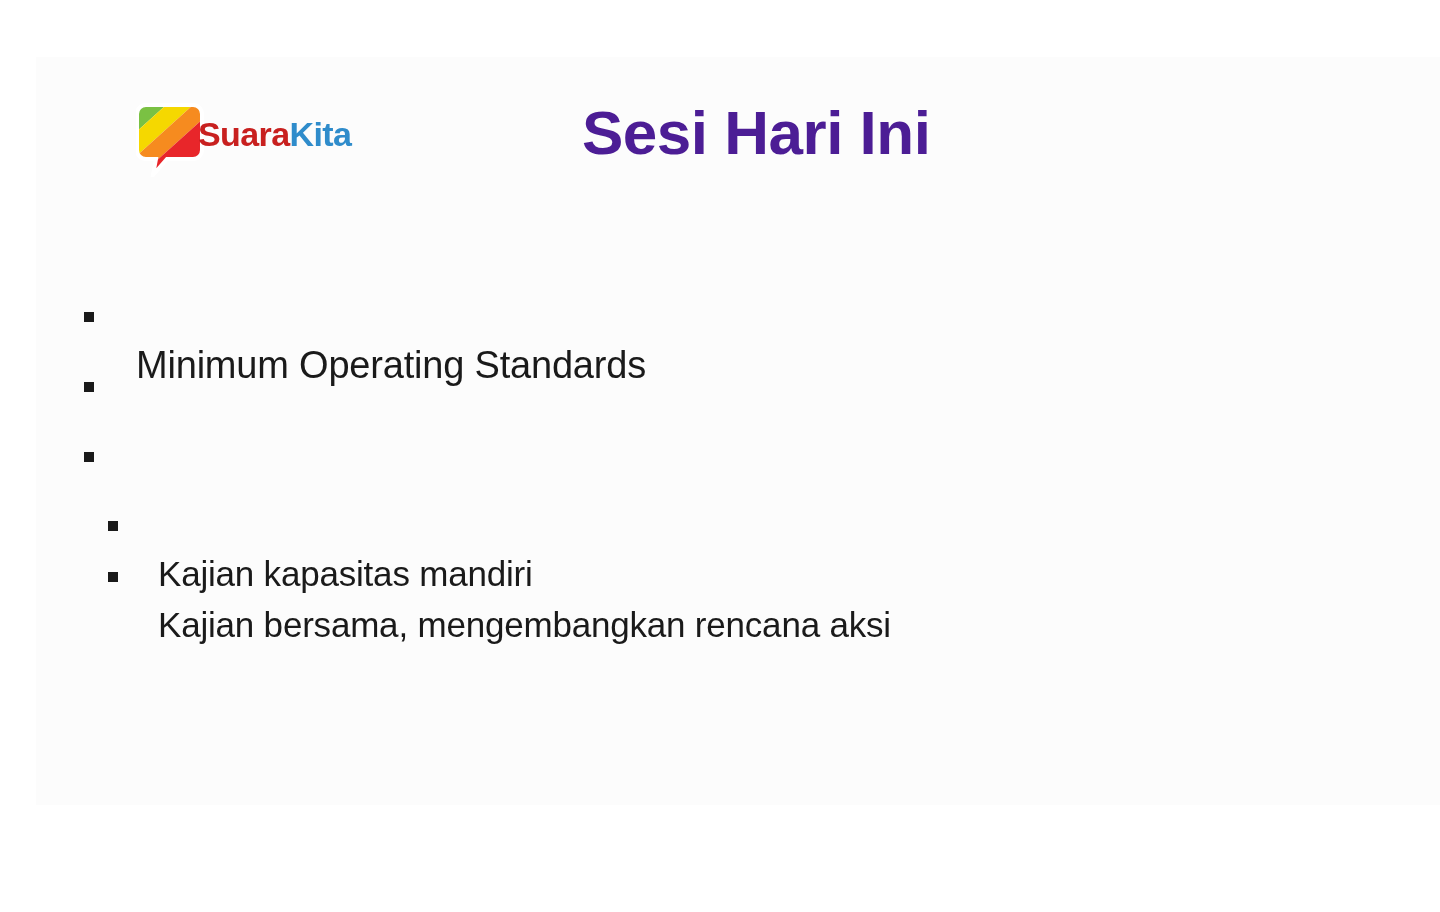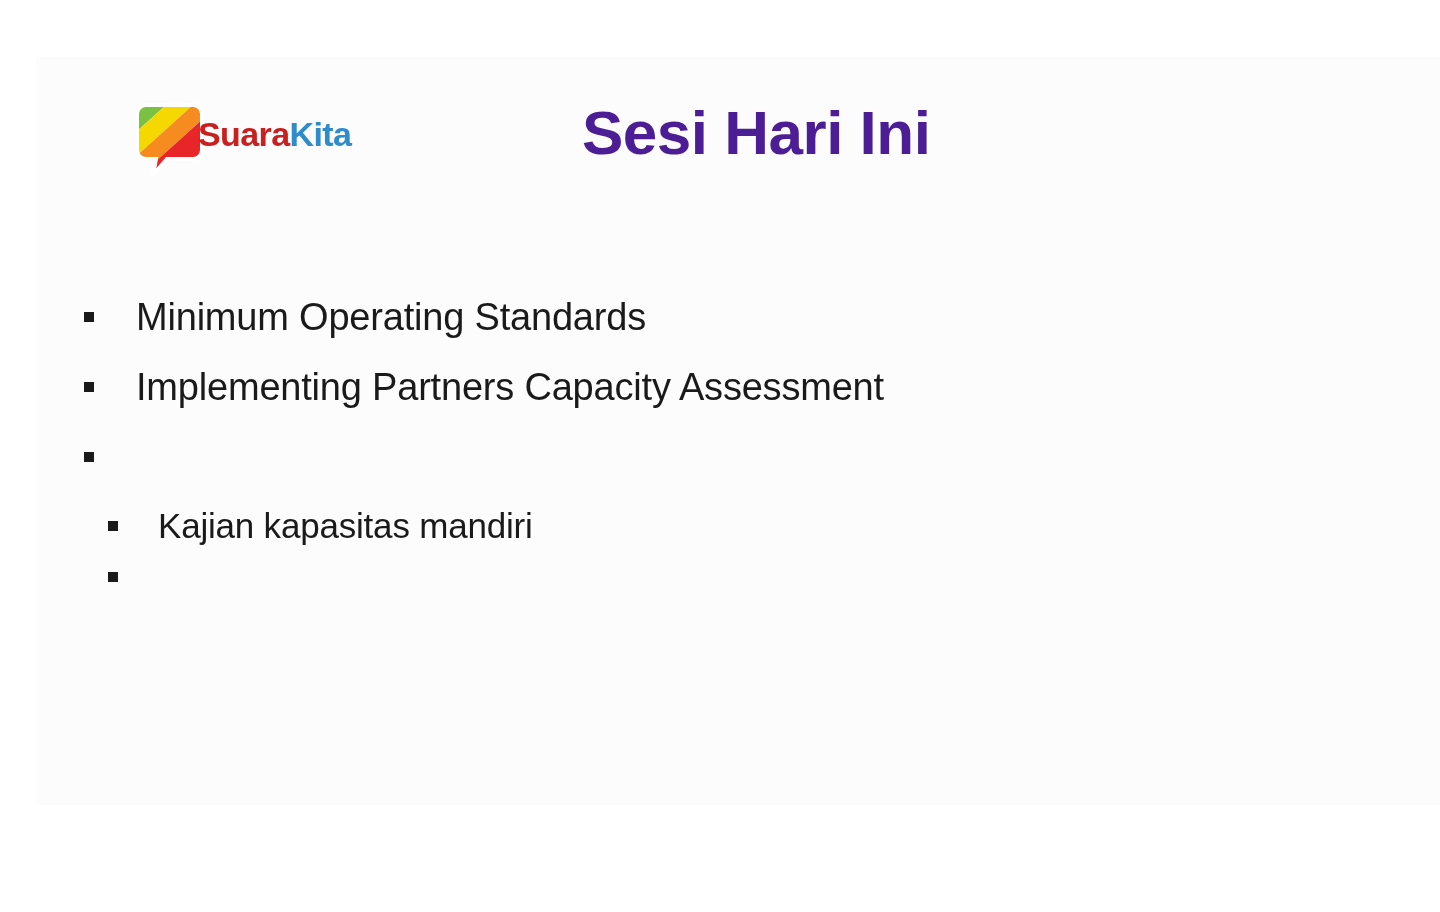--- a/index.html
+++ b/index.html
@@ -104,20 +104,21 @@
     background: #1a1a1a;
   }
   .level1 .bullet-marker { margin-top: 18px; }
   .level2 .bullet-marker { margin-top: 17px; }
 
   .bullet-text {
     color: #1a1a1a;
     white-space: nowrap;
     font-family: "Liberation Sans Narrow", "Liberation Sans", sans-serif;
     font-stretch: condensed;
+    margin-top: 48px;
   }
   .level1 .bullet-text {
     margin-left: 42px;
     font-size: 38px;
     line-height: 46px;
     letter-spacing: -0.2px;
   }
   .level2 .bullet-text {
     margin-left: 40px;
     font-size: 35px;
@@ -162,32 +163,32 @@
 
   <div class="bullets">
 
     <div class="bullet-row level1">
       <span class="bullet-marker"></span>
       <span class="bullet-text">Minimum Operating Standards</span>
     </div>
 
     <div class="bullet-row level1">
       <span class="bullet-marker"></span>
-      <span class="bullet-text">Implementing Partners Capacity Assessment</span>
     </div>
 
     <div class="bullet-row level1">
       <span class="bullet-marker"></span>
     </div>
 
     <div class="bullet-row level2">
       <span class="bullet-marker"></span>
       <span class="bullet-text">Kajian kapasitas mandiri</span>
     </div>
 
     <div class="bullet-row level2">
       <span class="bullet-marker"></span>
+      <span class="bullet-text">Kajian bersama, mengembangkan rencana aksi</span>
     </div>
 
 
   </div>
 
 </div>
 
 </body></html>

